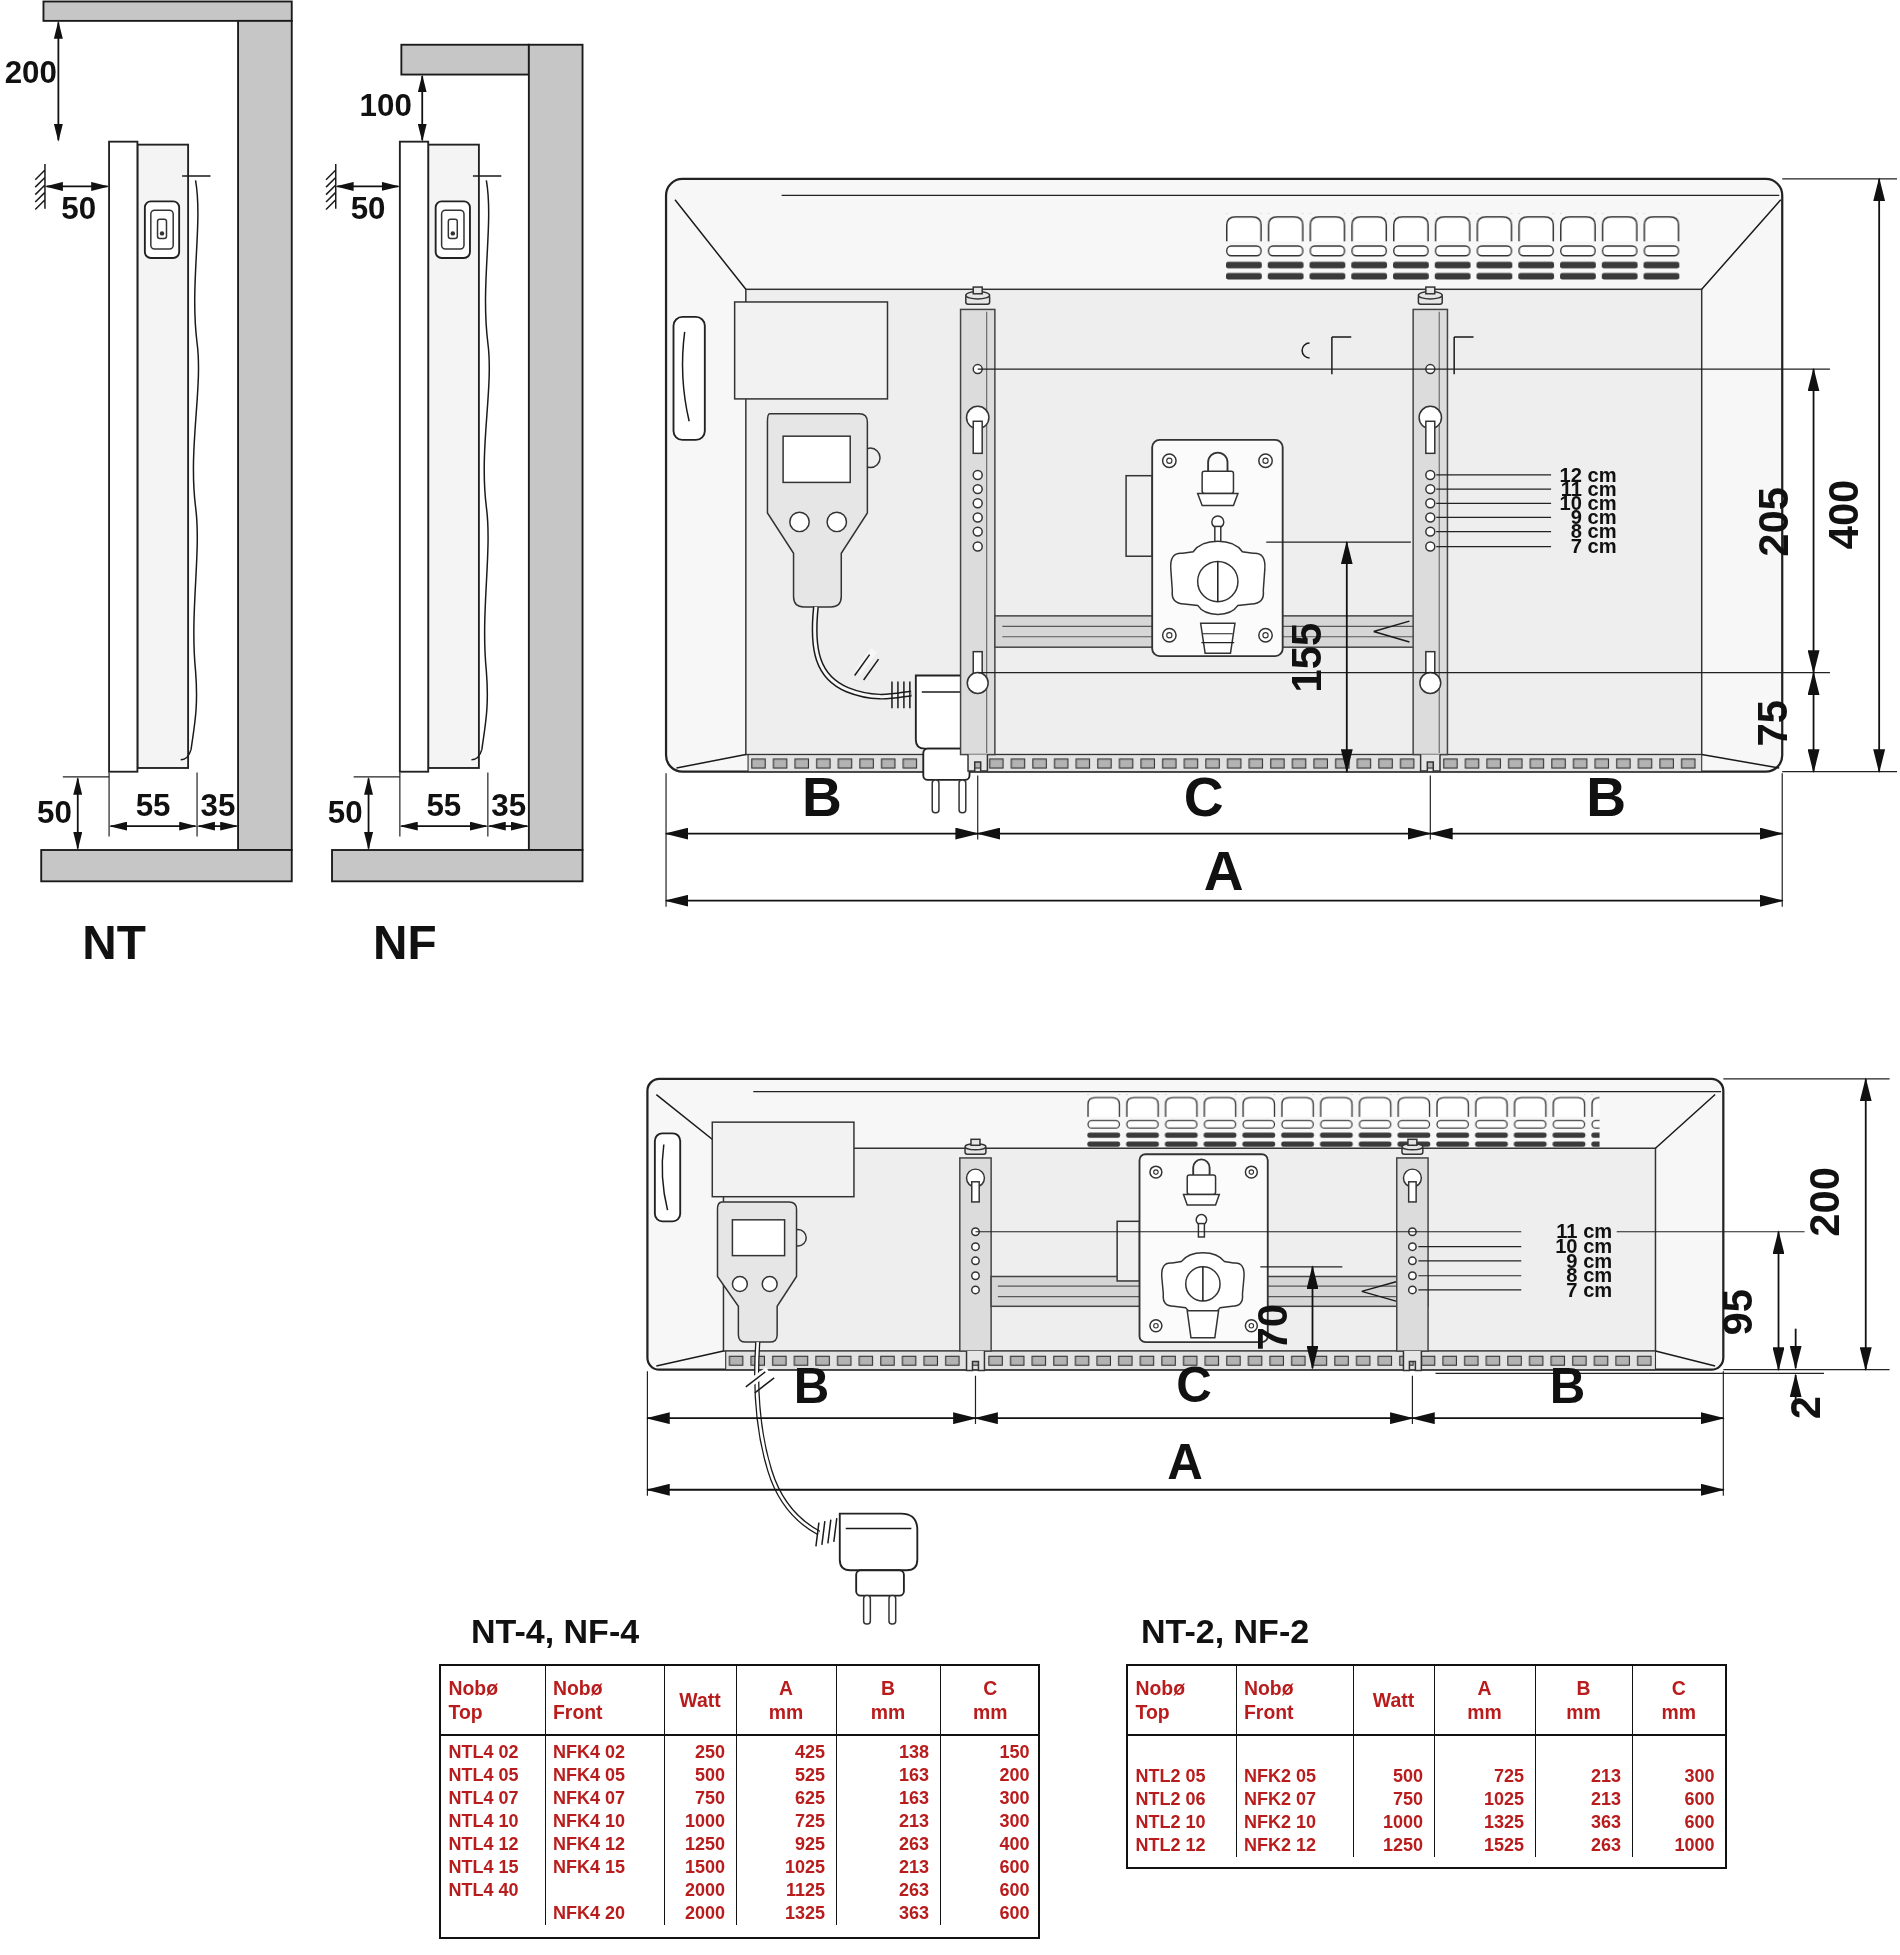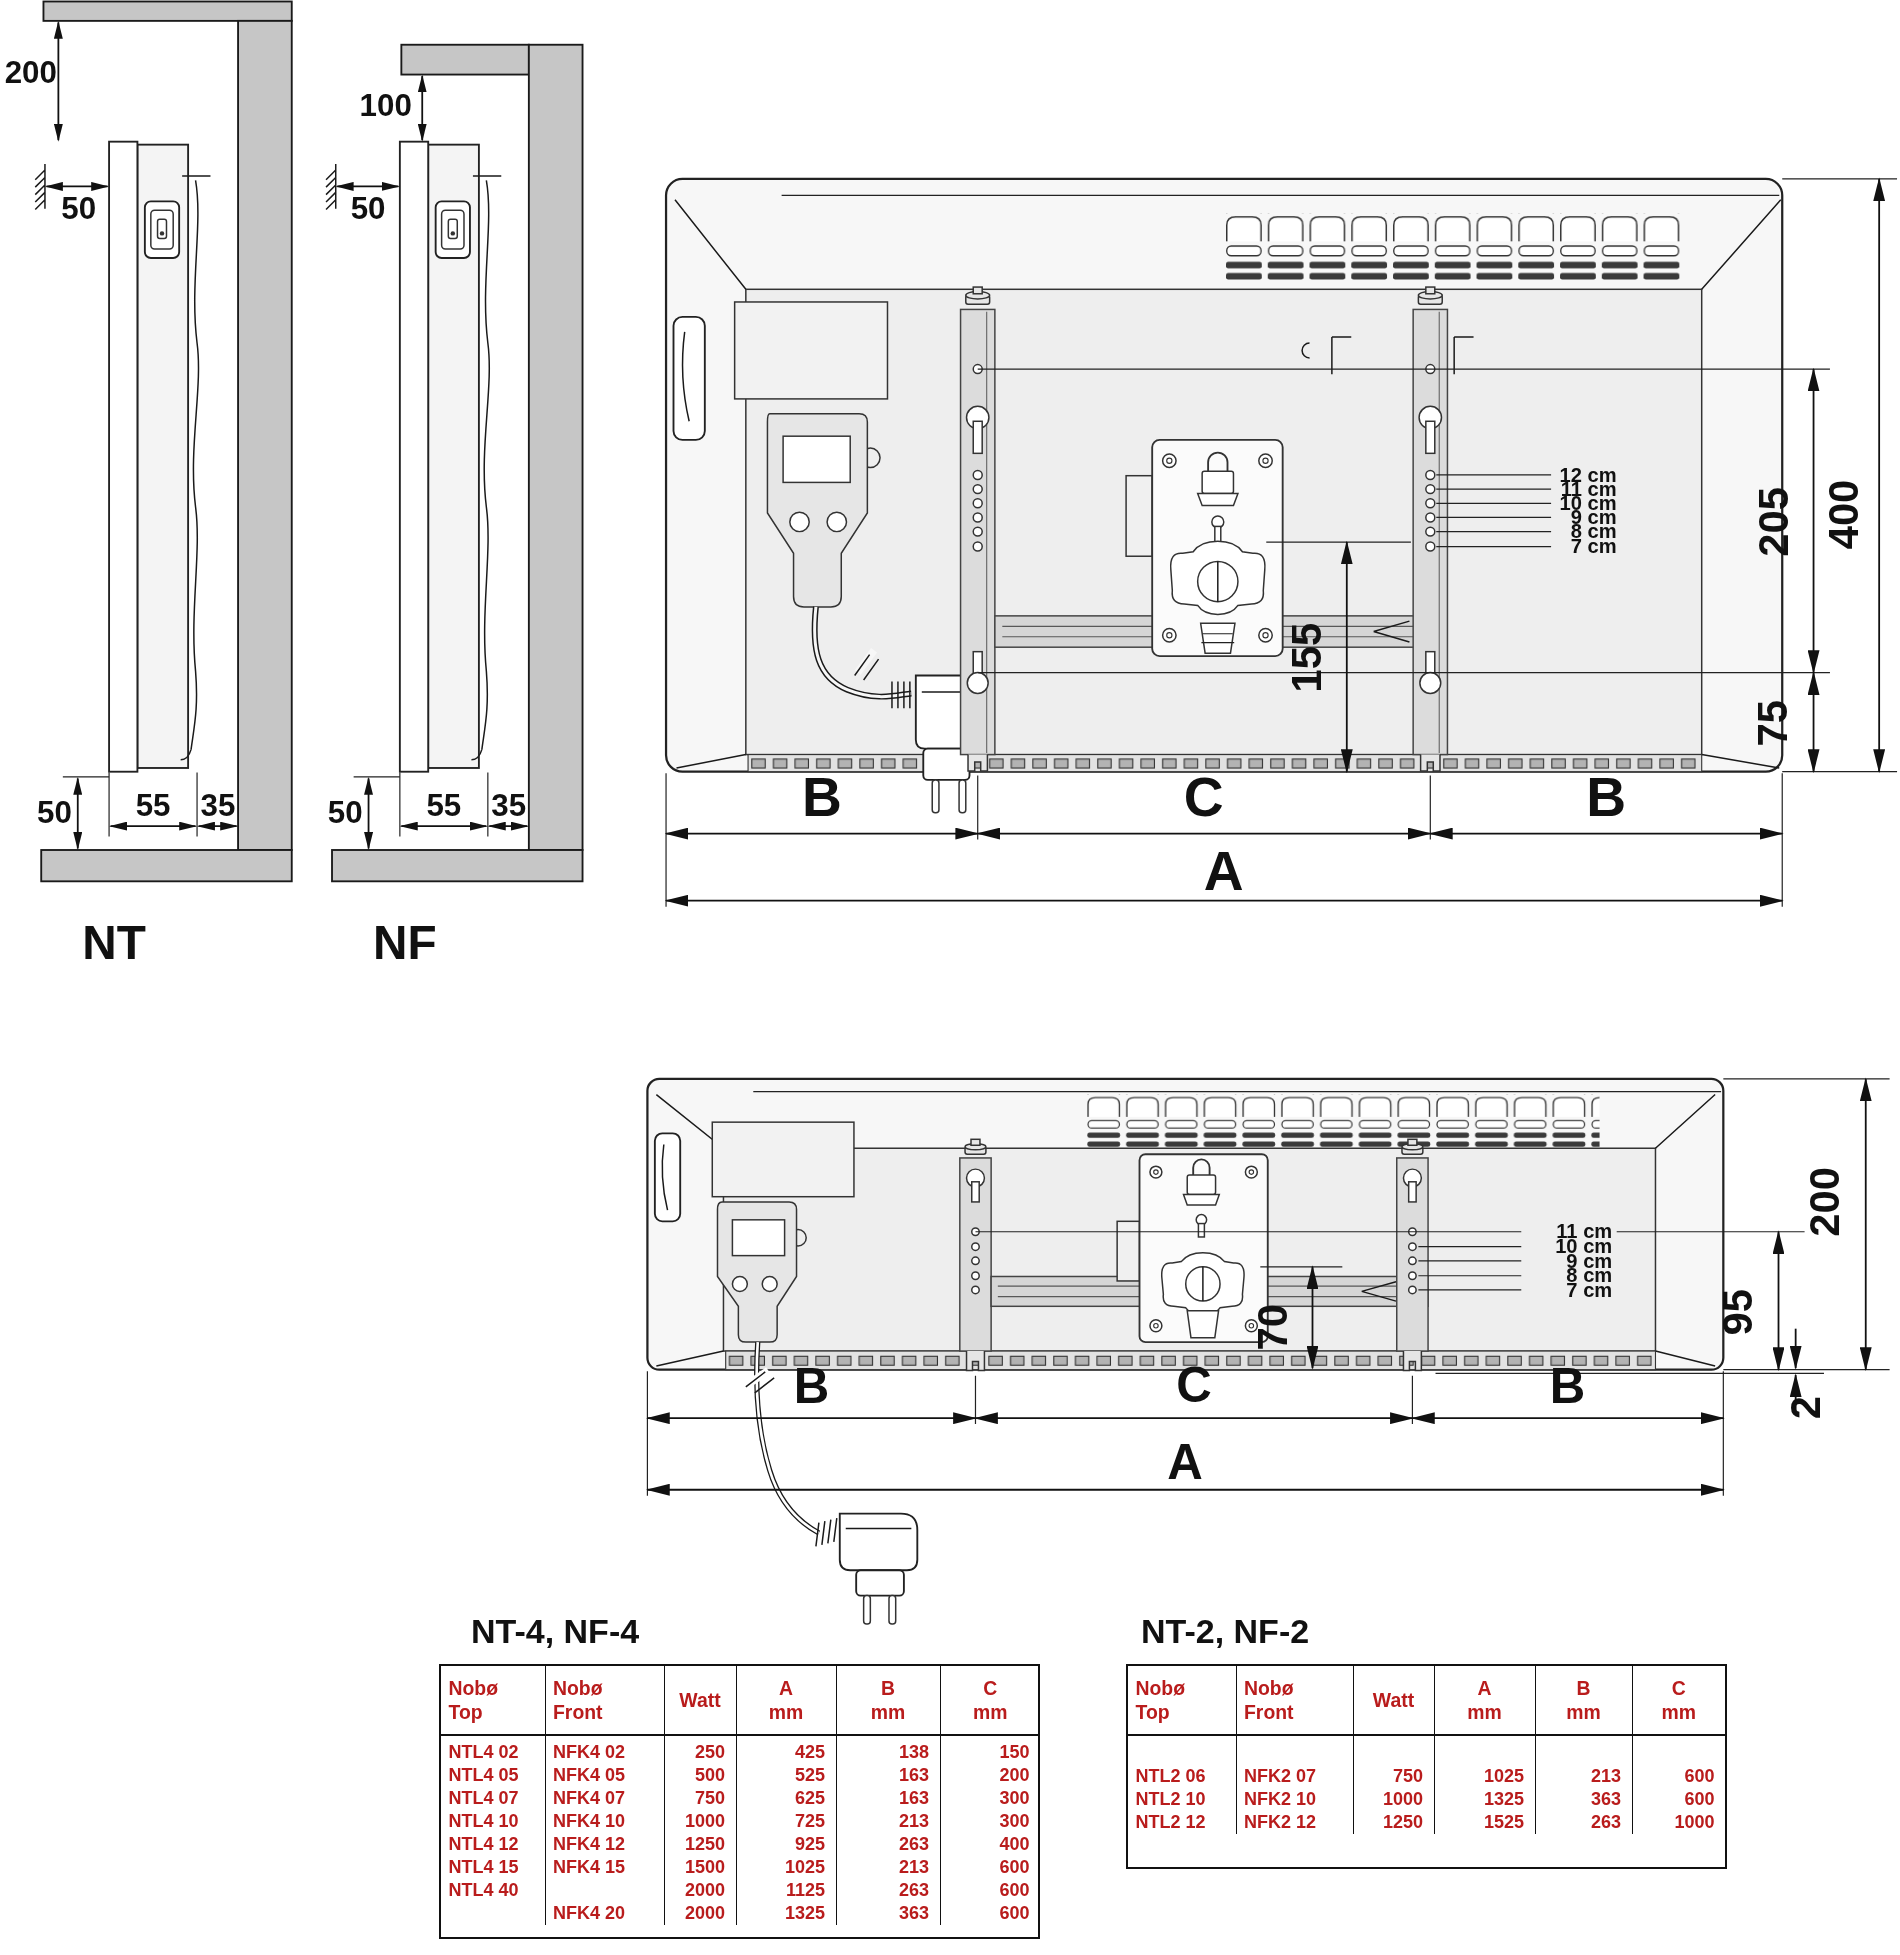--- a/index.html
+++ b/index.html
@@ -544,20 +544,28 @@
               <div class="h2">mm</div>
             </th>
         <th>
               <div class="h1">C</div>
               <div class="h2">mm</div>
             </th>
       </tr>
     </thead>
     <tbody>
       <tr>
+            <td class="l">NTL2 05</td>
+            <td class="l">NFK2 05</td>
+            <td>500</td>
+            <td>725</td>
+            <td>213</td>
+            <td>300</td>
+          </tr>
+      <tr>
             <td class="l">NTL2 06</td>
             <td class="l">NFK2 07</td>
             <td>750</td>
             <td>1025</td>
             <td>213</td>
             <td>600</td>
           </tr>
       <tr>
             <td class="l">NTL2 10</td>
             <td class="l">NFK2 10</td>

